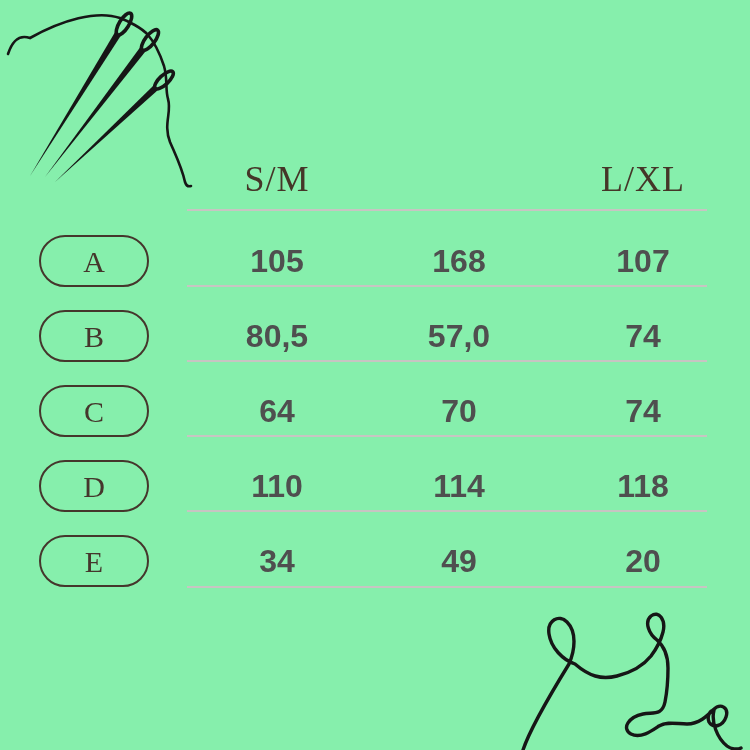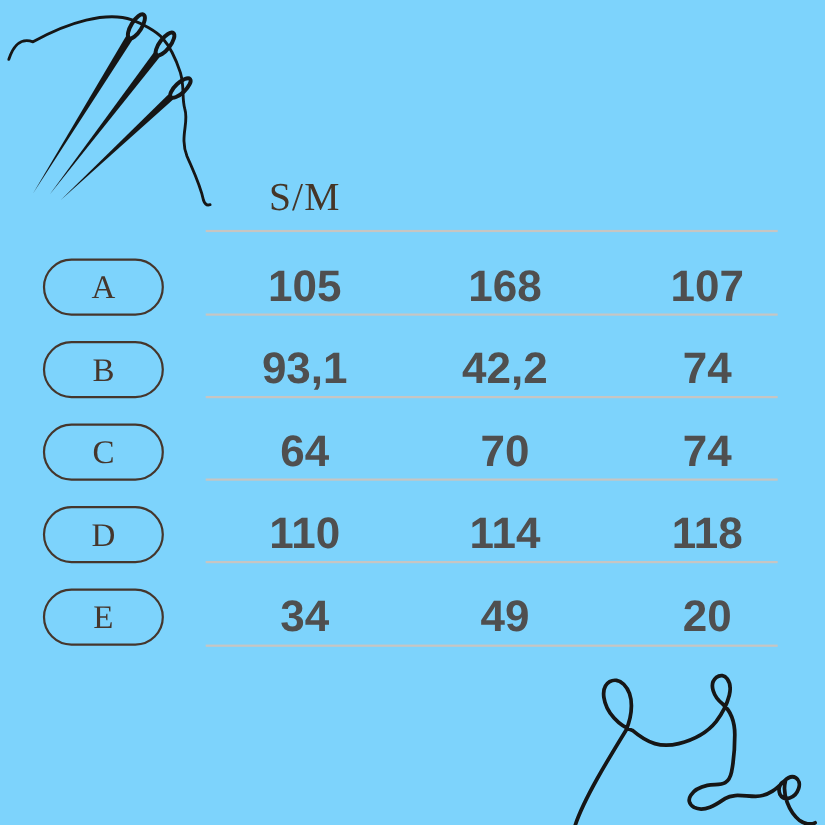--- a/index.html
+++ b/index.html
@@ -1,19 +1,19 @@
 <!DOCTYPE html>
 <html><head>
 <meta charset="utf-8">
 <style>
   html,body{margin:0;padding:0;}
   .stage{
     position:relative;
     width:750px;height:750px;
-    background:#7dd3fc;
+    background:#86efac;
     overflow:hidden;
     font-family:"Liberation Sans", sans-serif;
   }
   
   .needles{position:absolute;left:2px;top:4px;width:210px;height:200px;}
   .squiggle{position:absolute;left:495px;top:598px;width:255px;height:152px;}
 
   
   .hdr{
     position:absolute;top:179px;transform:translate(-50%,-50%);
@@ -22,21 +22,21 @@
   }
   .c1{left:277px}.c2{left:459px}.c3{left:643px}
 
   
   .sep{position:absolute;left:187px;width:520px;height:2px;background:#c7c5c2;}
   .s1{top:209px}.s2{top:285px}.s3{top:360px}.s4{top:435px}.s5{top:510px}.s6{top:586px}
 
   
   .cell{
     position:absolute;transform:translate(-50%,-50%);
-    font-weight:bold;font-size:40px;color:#4f4f4f;white-space:nowrap;
+    font-weight:bold;font-size:32px;color:#4f4f4f;white-space:nowrap;
   }
   .r1{top:261px}.r2{top:336px}.r3{top:411px}.r4{top:486px}.r5{top:561px}
 
   
   .pill{
     position:absolute;left:39px;width:106px;height:48px;
     transform:translateY(-50%);
     border:2px solid #45362c;border-radius:27px;
     display:flex;align-items:center;justify-content:center;
     background:transparent;
@@ -62,20 +62,21 @@
     <ellipse cx="122" cy="20" rx="4.8" ry="12.5" transform="rotate(31.7 122 20)" stroke="#161616" stroke-width="3.6"></ellipse>
     <ellipse cx="148" cy="36" rx="4.8" ry="12.5" transform="rotate(37.5 148 36)" stroke="#161616" stroke-width="3.6"></ellipse>
     <ellipse cx="162" cy="76" rx="4.6" ry="12" transform="rotate(46.9 162 76)" stroke="#161616" stroke-width="3.6"></ellipse>
 
     <path d="M6,50 C10,38 16,30 28,34 C60,16 95,6 118,14 C126,17 140,24 146,31
              C154,40 158,50 162,62 C166,76 163,84 166,95 C170,108 161,120 168,138
              C174,152 180,164 183,178 C184,181 186,183 189,182" stroke="#161616" stroke-width="2.6" stroke-linecap="round"></path>
   </svg>
 
   <div class="hdr c1">S/M</div>
+  <div class="hdr c3">L/XL</div>
 
   <div class="sep s1"></div>
   <div class="sep s2"></div>
   <div class="sep s3"></div>
   <div class="sep s4"></div>
   <div class="sep s5"></div>
   <div class="sep s6"></div>
 
   <div class="pill p1">
       <span>A</span>
@@ -90,22 +91,22 @@
       <span>D</span>
     </div>
   <div class="pill p5">
       <span>E</span>
     </div>
 
   <div class="cell r1 c1">105</div>
   <div class="cell r1 c2">168</div>
   <div class="cell r1 c3">107</div>
 
-  <div class="cell r2 c1">93,1</div>
-  <div class="cell r2 c2">42,2</div>
+  <div class="cell r2 c1">80,5</div>
+  <div class="cell r2 c2">57,0</div>
   <div class="cell r2 c3">74</div>
 
   <div class="cell r3 c1">64</div>
   <div class="cell r3 c2">70</div>
   <div class="cell r3 c3">74</div>
 
   <div class="cell r4 c1">110</div>
   <div class="cell r4 c2">114</div>
   <div class="cell r4 c3">118</div>
 

